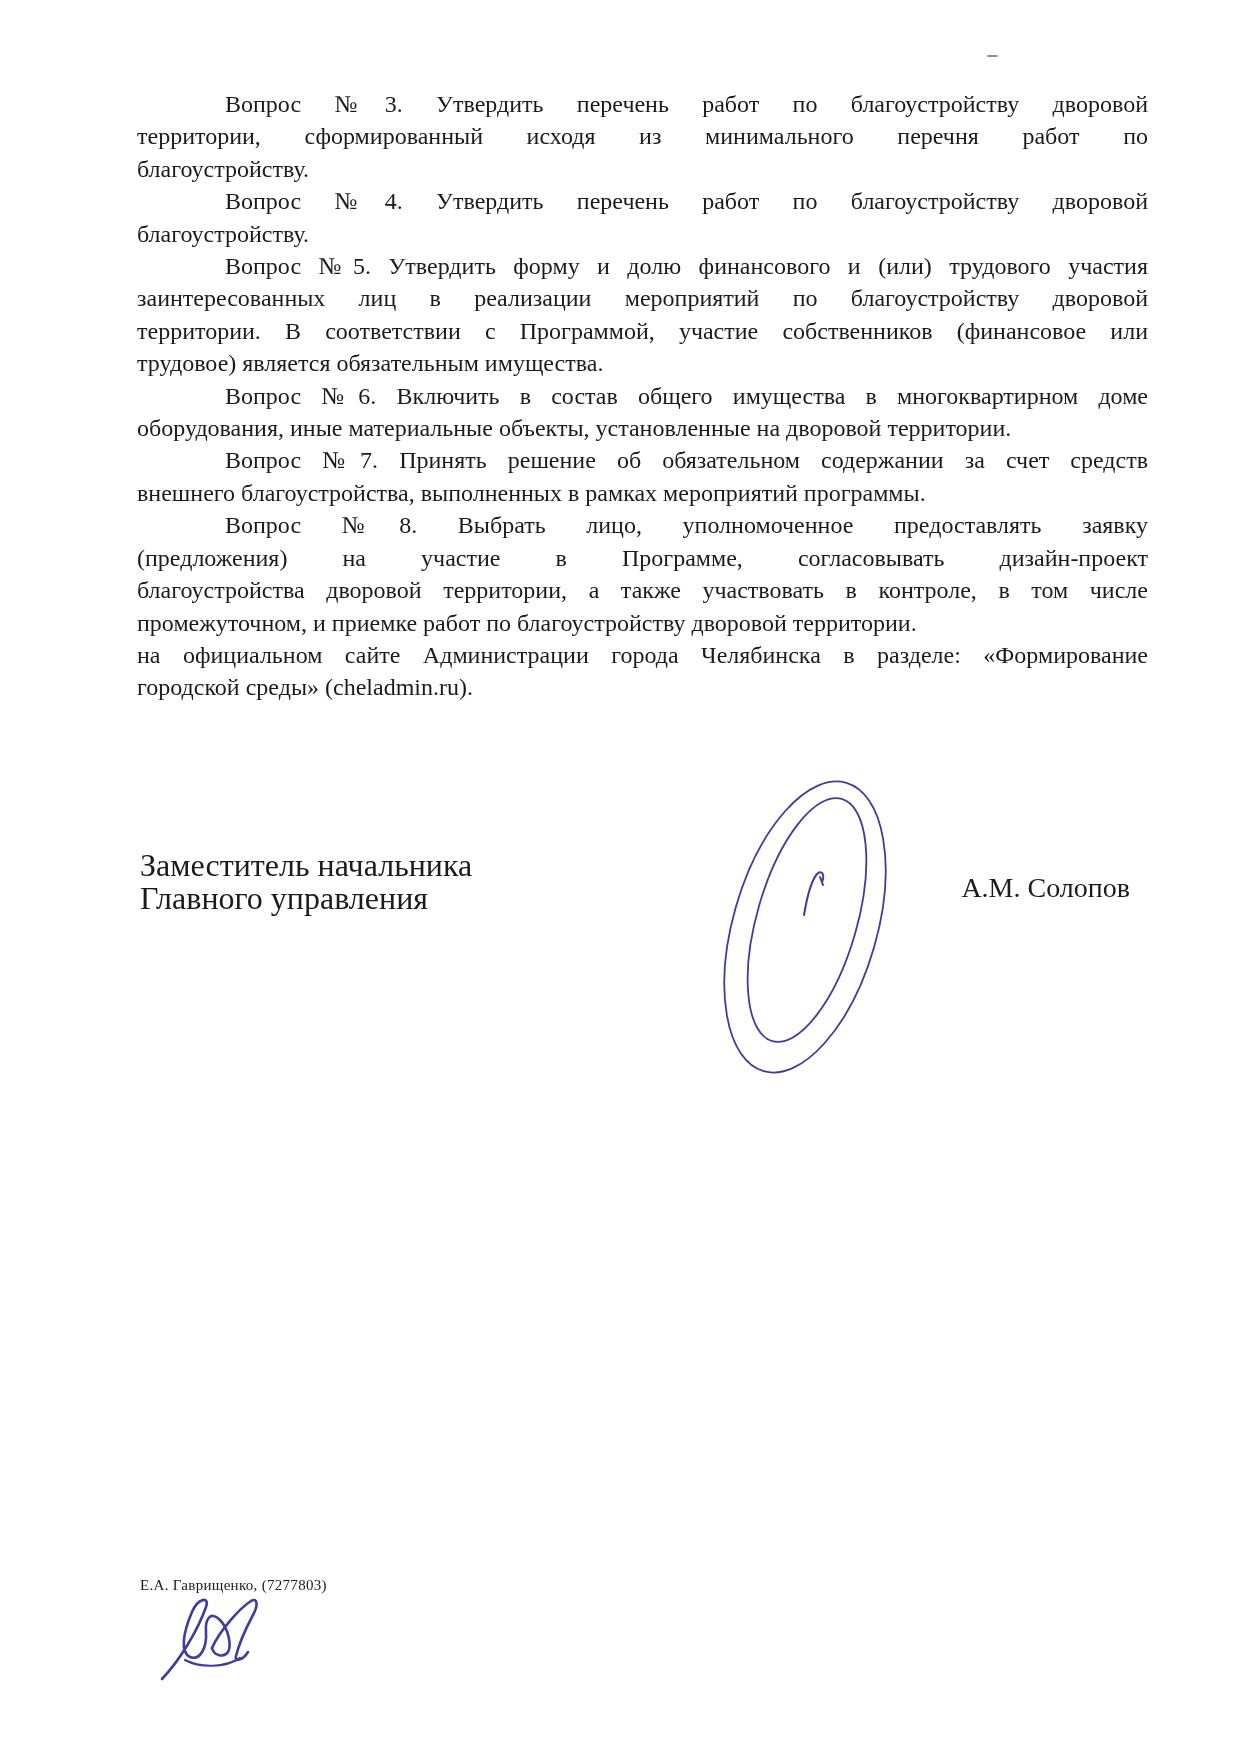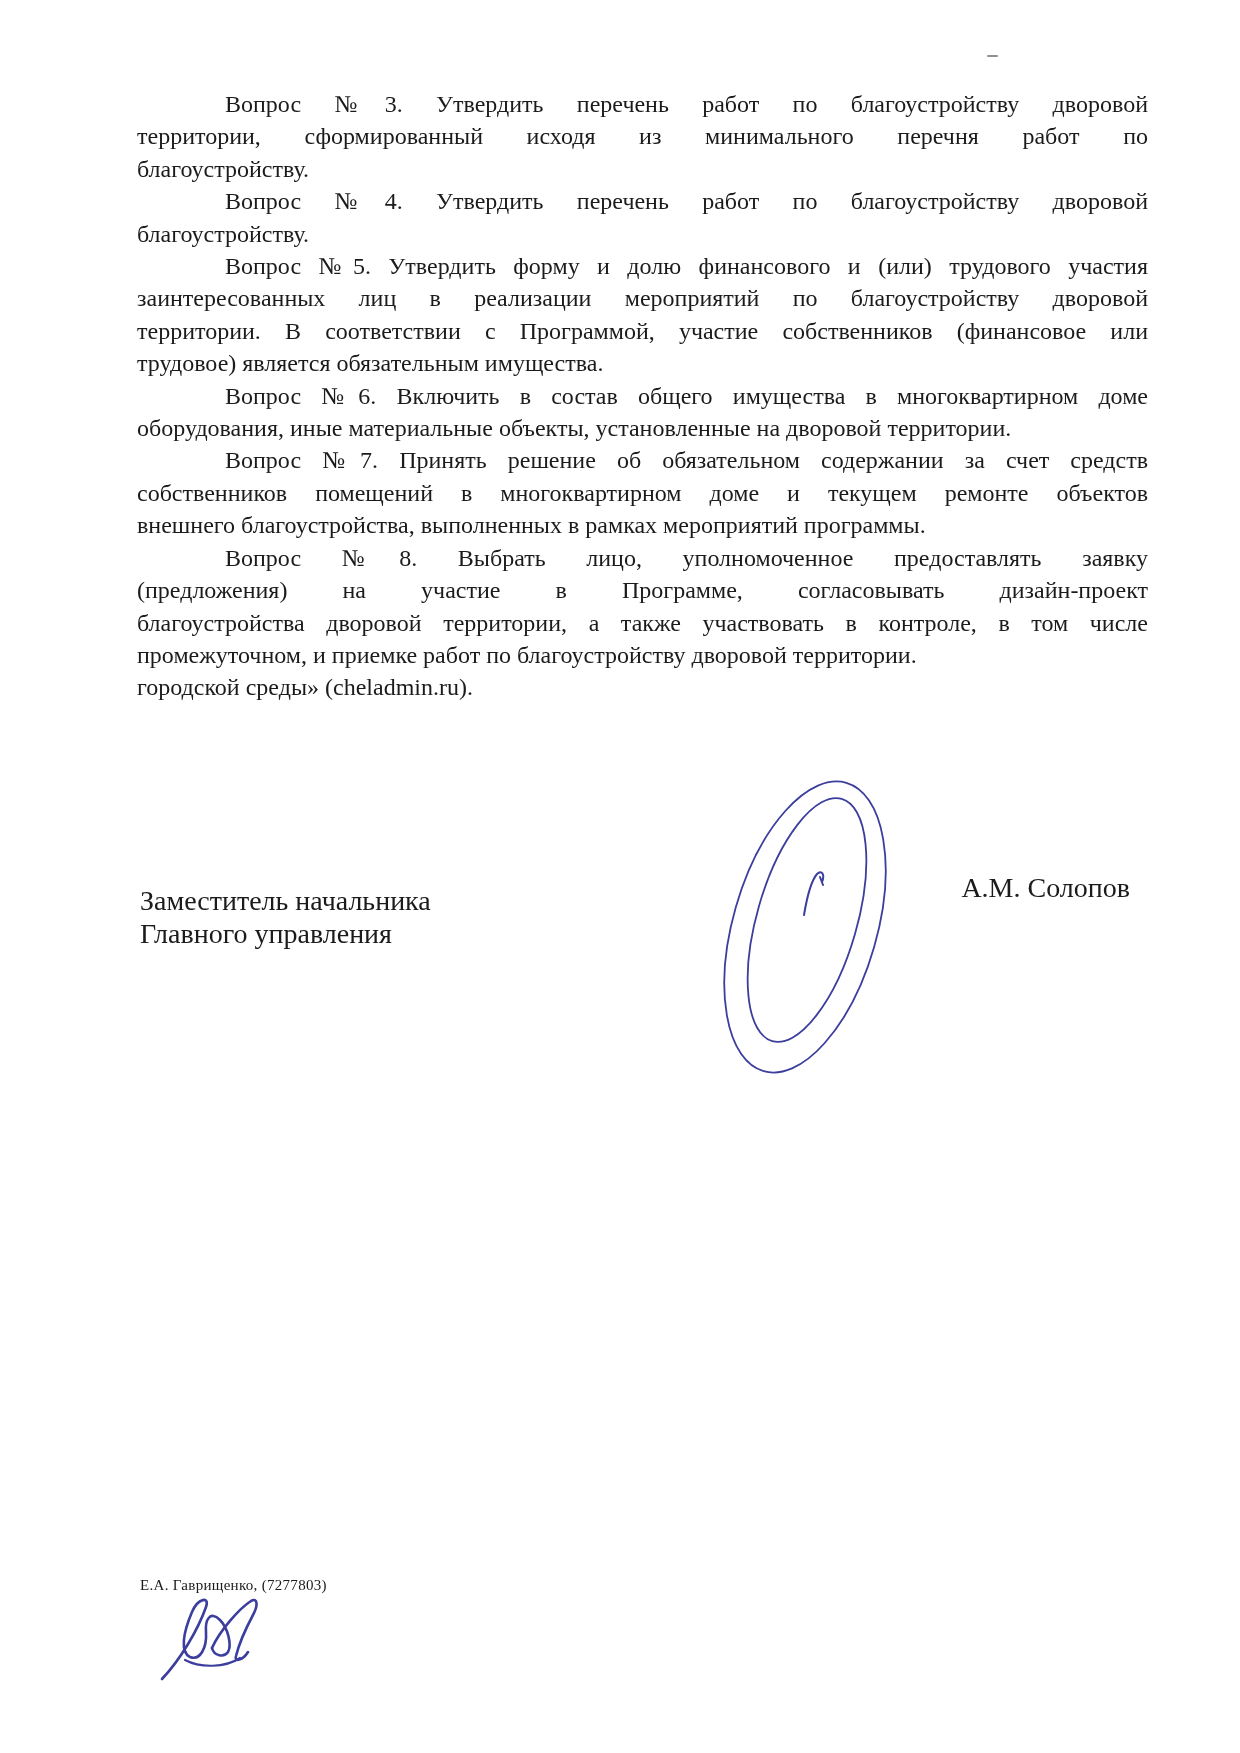--- a/index.html
+++ b/index.html
@@ -23,22 +23,22 @@
   .para { margin: 0; }
   .line {
     text-align: justify;
     text-align-last: justify;
   }
   .line.para-first { text-indent: 88px; }
   .line.para-last { text-align-last: left; }
   .sig-position {
     position: absolute;
     left: 140px;
-    top: 884px;
-    font-size: 28px;
+    top: 849px;
+    font-size: 32px;
     line-height: 33px;
   }
   .sig-name {
     position: absolute;
     top: 872px;
     right: 110px;
     font-size: 28px;
   }
   .executor {
     position: absolute;
@@ -81,30 +81,30 @@
         <div class="line">заинтересованных лиц в реализации мероприятий по благоустройству дворовой</div>
         <div class="line">территории. В соответствии с Программой, участие собственников (финансовое или</div>
         <div class="line para-last">трудовое) является обязательным имущества.</div>
       </div>
       <div class="para">
         <div class="line para-first">Вопрос №6. Включить в состав общего имущества в многоквартирном доме</div>
         <div class="line para-last">оборудования, иные материальные объекты, установленные на дворовой территории.</div>
       </div>
       <div class="para">
         <div class="line para-first">Вопрос №7. Принять решение об обязательном содержании за счет средств</div>
-        <div class="line">собственников помещений в многоквартирном доме и текущем ремонте объектов</div>
         <div class="line para-last">внешнего благоустройства, выполненных в рамках мероприятий программы.</div>
       </div>
       <div class="para">
         <div class="line para-first">Вопрос №8. Выбрать лицо, уполномоченное предоставлять заявку</div>
         <div class="line">(предложения) на участие в Программе, согласовывать дизайн-проект</div>
         <div class="line">благоустройства дворовой территории, а также участвовать в контроле, в том числе</div>
         <div class="line para-last">промежуточном, и приемке работ по благоустройству дворовой территории.</div>
       </div>
       <div class="para">
+        <div class="line">на официальном сайте Администрации города Челябинска в разделе: «Формирование</div>
         <div class="line para-last">городской среды» (cheladmin.ru).</div>
       </div>
     </div>
 
   <div class="sig-position">
     <div class="line-pos">Заместитель начальника</div>
     <div class="line-pos">Главного управления</div>
   </div>
 
   <div class="sig-name">А.М. Солопов</div>

